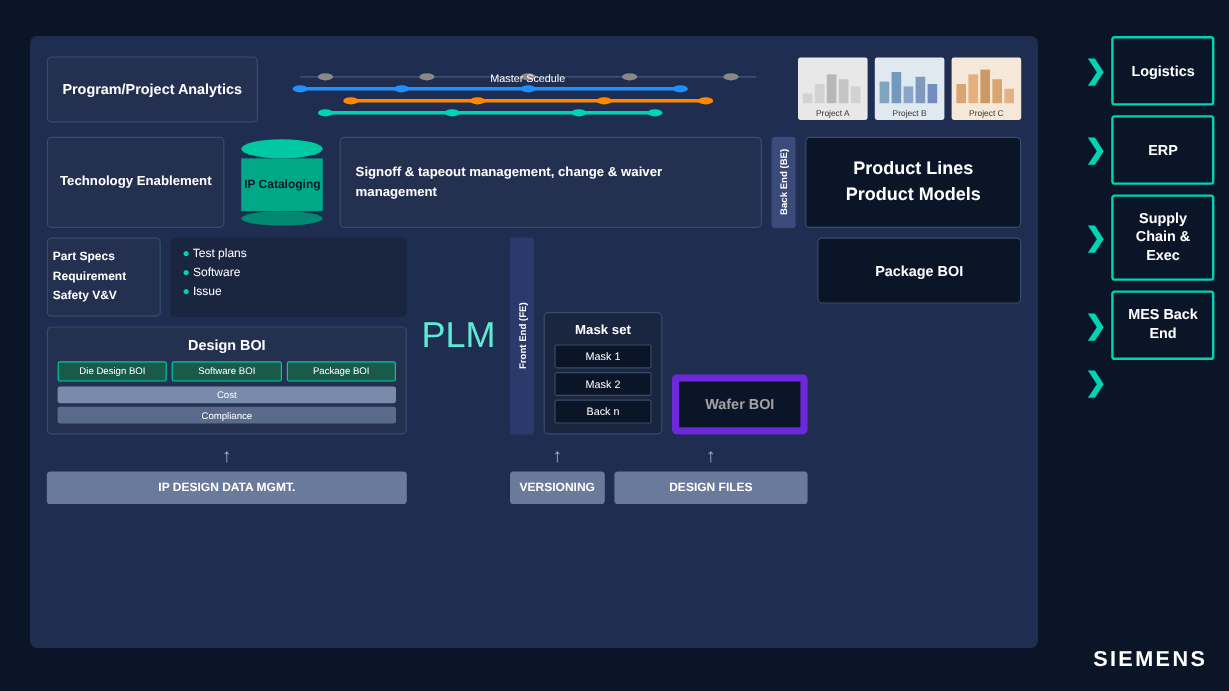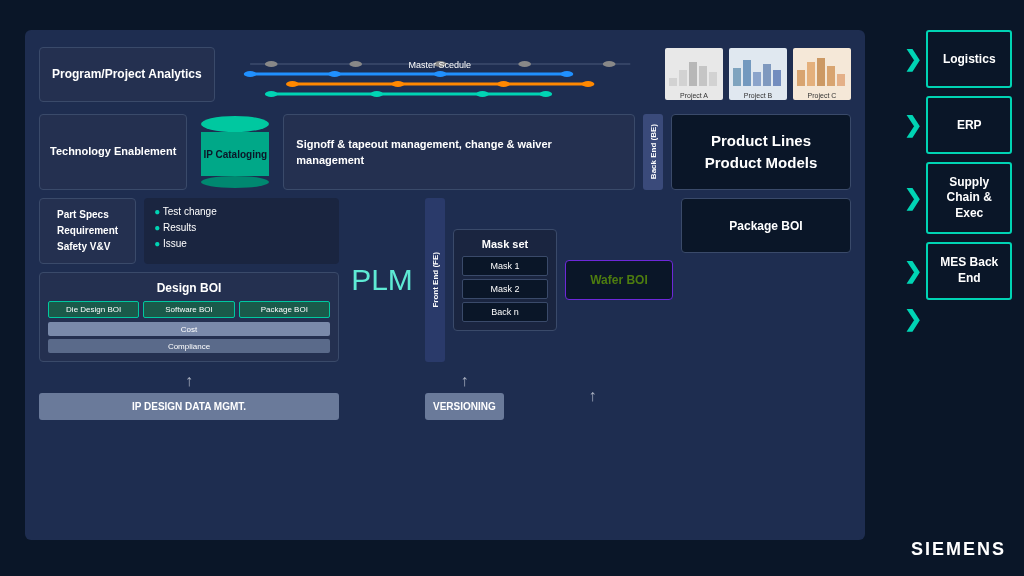--- a/index.html
+++ b/index.html
@@ -126,31 +126,31 @@
         <span>Product Lines<br>Product Models</span>
       </div>
     </div>
 
     <div style="display:flex; gap:8px; align-items:stretch; flex:1;">
 
       <div style="display:flex; flex-direction:column; gap:8px; width:300px;">
 
         <div style="display:flex; gap:8px; flex:1;">
 
-          <div style="background:#243050; border:1px solid #3a4a6a; border-radius:4px; padding:8px 17px; color:white; font-size:10px; font-weight:bold; min-width:95px; line-height:1.6; flex-shrink:0;">
+          <div style="background:#243050; border:1px solid #3a4a6a; border-radius:4px; padding:8px 4px; color:white; font-size:10px; font-weight:bold; min-width:95px; line-height:1.6; flex-shrink:0;">
             <span>Part Specs<br>Requirement<br>Safety V&amp;V</span>
           </div>
 
           <div style="background:#1a2540; border-radius:4px; padding:8px 10px; flex:1;">
             <ul style="list-style:none; padding:0;">
               <li style="color:#00d4b4; font-size:10px; margin-bottom:5px;">
-                ● <span style="color:white;">Test change</span>
+                ● <span style="color:white;">Test plans</span>
               </li>
               <li style="color:#00d4b4; font-size:10px; margin-bottom:5px;">
-                ● <span style="color:white;">Results</span>
+                ● <span style="color:white;">Software</span>
               </li>
               <li style="color:#00d4b4; font-size:10px;">
                 ● <span style="color:white;">Issue</span>
               </li>
             </ul>
           </div>
         </div>
 
         <div style="background:#243050; border:1px solid #3a4a6a; border-radius:4px; padding:8px; flex:1;">
           <div style="color:white; font-weight:bold; font-size:12px; text-align:center; margin-bottom:6px;">Design BOI</div>
@@ -167,29 +167,29 @@
       <div style="color:#5eead4; font-size:30px; font-weight:normal; display:flex; align-items:center; justify-content:center; width:70px; flex-shrink:0;">
         <span>PLM</span>
       </div>
 
       <div style="display:flex; gap:8px; flex:1; align-items:stretch;">
 
         <div style="width:20px; background:#2a3a6a; border-radius:3px; display:flex; align-items:center; justify-content:center; flex-shrink:0;">
           <span style="writing-mode:vertical-rl; transform:rotate(180deg); color:white; font-size:8px; font-weight:bold; white-space:nowrap;">Front End (FE)</span>
         </div>
 
-        <div style="display:flex; gap:8px; flex:1; align-items:center;">
+        <div style="display:flex; gap:8px; flex:1; align-items:flex-end;">
           <div style="background:#1a2540; border:1px solid #3a4a6a; border-radius:4px; padding:8px; flex:1;">
             <div style="color:white; font-weight:bold; font-size:11px; margin-bottom:6px; text-align:center;">Mask set</div>
             <div style="background:#0a1628; border:1px solid #3a4a6a; border-radius:2px; color:white; font-size:9px; padding:4px 8px; text-align:center; margin-bottom:3px;">Mask 1</div>
             <div style="background:#0a1628; border:1px solid #3a4a6a; border-radius:2px; color:white; font-size:9px; padding:4px 8px; text-align:center; margin-bottom:3px;">Mask 2</div>
             <div style="background:#0a1628; border:1px solid #3a4a6a; border-radius:2px; color:white; font-size:9px; padding:4px 8px; text-align:center;">Back n</div>
           </div>
 
-          <div style="background:#0a1628; border:1px solid #6d28d9; border-radius:4px; color:#4d7c0f; font-weight:bold; font-size:12px; padding:12px 10px; display:flex; align-items:center; justify-content:center; flex:1; text-align:center;">Wafer BOI</div>
+          <div style="background:#0a1628; border:6px solid #6d28d9; border-radius:4px; color:#a3a3a3; font-weight:bold; font-size:12px; padding:12px 10px; display:flex; align-items:center; justify-content:center; flex:1; text-align:center;">Wafer BOI</div>
         </div>
       </div>
 
       <div style="background:#0a1628; border:1px solid #3a4a6a; border-radius:4px; color:white; font-weight:bold; font-size:12px; text-align:center; padding:10px; width:170px; display:flex; align-items:center; justify-content:center; align-self:flex-start; min-height:55px;">
         <span>Package BOI</span>
       </div>
     </div>
 
     <div style="display:flex; gap:8px; margin-top:10px; align-items:center;">
       <div style="flex:0 0 300px; display:flex; flex-direction:column; align-items:center; gap:3px;">
@@ -199,20 +199,21 @@
 
       <div style="width:70px; flex-shrink:0;"></div>
 
       <div style="flex:1; display:flex; flex-direction:column; align-items:center; gap:3px;">
         <div style="color:#aab0c0; font-size:16px; text-align:center;">↑</div>
         <div style="background:#6a7a9a; color:white; font-size:10px; font-weight:bold; text-align:center; padding:8px; border-radius:3px; width:100%;">VERSIONING</div>
       </div>
 
       <div style="display:flex; flex-direction:column; align-items:center; gap:3px; width:210px;">
         <div style="color:#aab0c0; font-size:16px; text-align:center;">↑</div>
+        <div style="background:#6a7a9a; color:white; font-size:10px; font-weight:bold; text-align:center; padding:8px; border-radius:3px; width:100%;">DESIGN FILES</div>
       </div>
 
       <div style="width:170px; flex-shrink:0;"></div>
     </div>
   </div>
 
   <div style="position:absolute; top:30px; right:12px; width:108px; display:flex; flex-direction:column; gap:0;">
 
     <div style="display:flex; align-items:center; gap:4px; margin-bottom:8px;">
       <div style="color:#00d4b4; font-size:22px; font-weight:bold; line-height:1;">❯</div>

